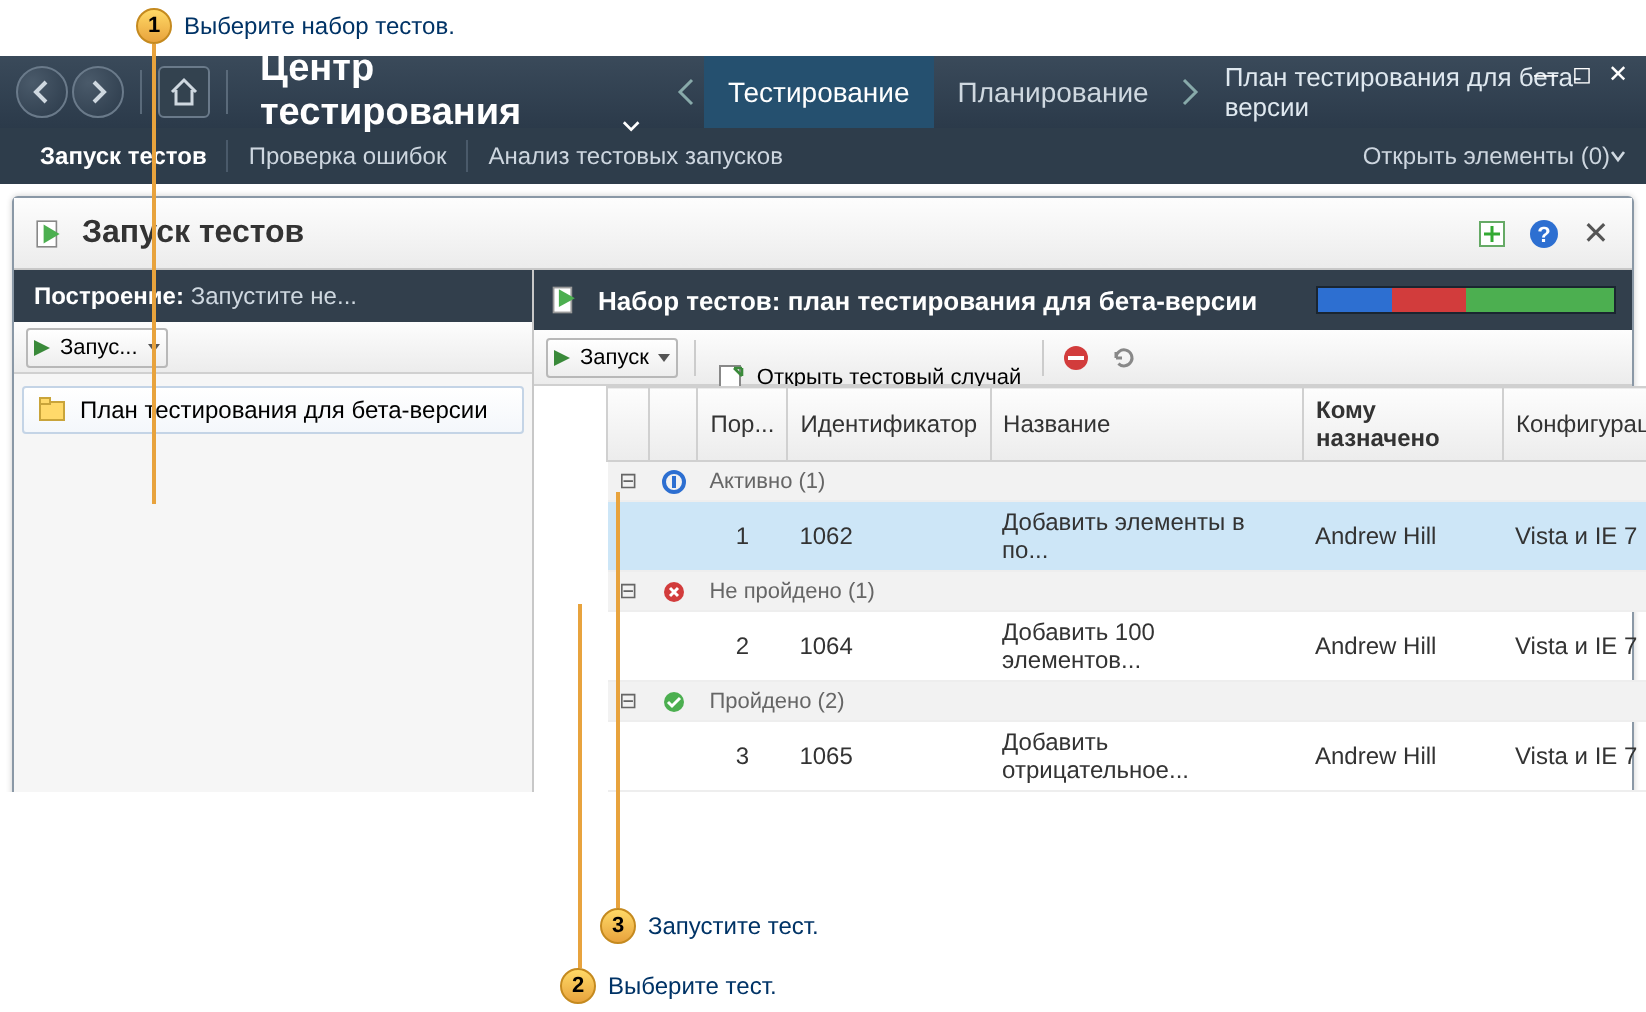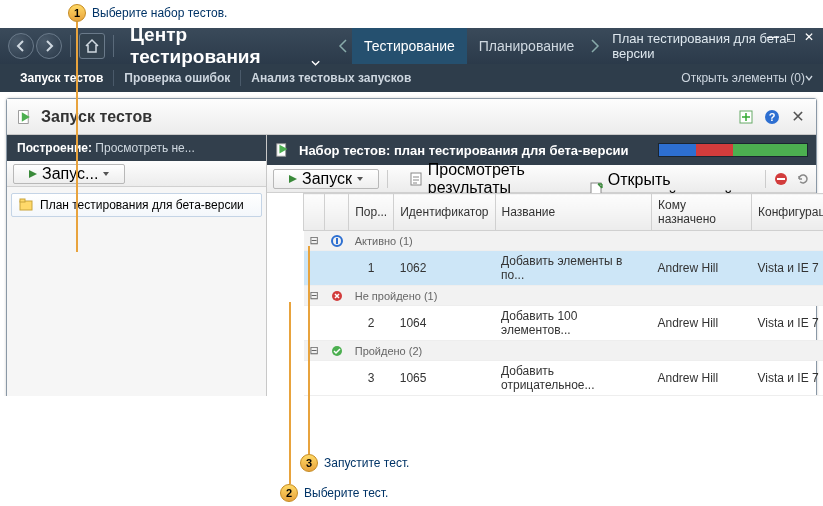--- a/index.html
+++ b/index.html
@@ -20,40 +20,40 @@
   .tabs-main { display: flex; align-items: stretch; margin-left: 14px; height: 36px; }
   .arrow-tab { width: 18px; display:flex; align-items:center; justify-content:center; color:#9ab; }
   .main-tab { padding: 0 12px; display: flex; align-items: center; color: #cfd8e0; font-size: 14px; cursor: pointer; }
   .main-tab.active { background: #25506f; color: #fff; }
   .plan-label { margin-left: 8px; font-size: 13px; color: #dfe8ef; }
   .win-controls { position: absolute; right: 6px; top: 2px; display: flex; gap: 2px; color: #fff; font-size: 12px; }
   .win-controls span { width: 16px; text-align: center; cursor: pointer; }
   
   
   .subbar { background: #2e3d4b; height: 28px; display: flex; align-items: center; padding: 0 10px; color: #cdd6df; font-size: 12px; }
-  .subbar .subtab { padding: 0 10px; height: 28px; display: flex; align-items: center; cursor: pointer; font-weight: bold; }
+  .subbar .subtab { padding: 0 10px; height: 28px; display: flex; align-items: center; cursor: pointer; }
   .subbar .subtab.active { font-weight: 600; color: #fff; }
   .subbar .divider { width: 1px; height: 16px; background: #4a5a6a; }
   .subbar .spacer { flex: 1; }
   .open-items { font-size: 12px; display: flex; align-items: center; gap: 0; }
   
   
   .panel-frame { margin: 6px; border: 1px solid #8a98a6; border-radius: 3px; background: #fff; box-shadow: 0 0 3px rgba(0,0,0,.2); }
   .panel-header { background: linear-gradient(#fdfdfd,#ececec); border-bottom: 1px solid #c8c8c8; height: 36px; display: flex; align-items: center; padding: 0 10px; }
   .panel-header .ph-title { font-size: 16px; font-weight: 600; color: #333; margin-left: 8px; }
   .ph-right { margin-left: auto; display: flex; align-items: center; gap: 10px; }
   .icon16 { width: 16px; height: 16px; display: inline-flex; align-items: center; justify-content: center; }
   
   .panel-dark { background: #323f4c; color: #cfd8e0; height: 26px; display: flex; align-items: center; padding: 0 10px; font-size: 12px; }
   .panel-dark b { color: #fff; font-weight: 600; }
   
   .panel-body { display: flex; background: #fff; min-height: 240px; }
   .left-col { width: 260px; border-right: 1px solid #c8c8c8; background: #f6f6f6; }
   .left-toolbar { background: linear-gradient(#fdfdfd,#ececec); border-bottom: 1px solid #d0d0d0; height: 26px; display: flex; align-items: center; padding: 0 6px; gap: 4px; }
-  .mini-btn { border: 1px solid #b8b8b8; background: linear-gradient(#fff,#eee); border-radius: 2px; height: 20px; padding: 0 14px; display: flex; align-items: center; gap: 4px; cursor: pointer; font-size: 16px; }
+  .mini-btn { border: 1px solid #b8b8b8; background: linear-gradient(#fff,#eee); border-radius: 2px; height: 20px; padding: 0 2px; display: flex; align-items: center; gap: 4px; cursor: pointer; font-size: 11px; }
   .tree { padding: 6px 4px; }
   .tree-item { display: flex; align-items: center; gap: 6px; background: linear-gradient(#fff,#f4f7fb); border: 1px solid #c4d4e6; border-radius: 2px; padding: 3px 6px; cursor: pointer; }
   
   .right-col { flex: 1; display: flex; flex-direction: column; }
   .suite-header { background: #323f4c; height: 30px; display: flex; align-items: center; padding: 0 8px; color: #fff; gap: 8px; }
   .suite-title { font-weight: 600; font-size: 13px; }
   .suite-progress { margin-left: auto; width: 150px; height: 14px; border: 1px solid #1a2530; background: #1a2530; display: flex; }
   .suite-progress .seg { height: 100%; }
   .right-toolbar { background: linear-gradient(#fdfdfd,#ececec); border-bottom: 1px solid #d0d0d0; height: 28px; display: flex; align-items: center; padding: 0 6px; gap: 4px; }
   .tb-sep { width: 1px; height: 18px; background: #ccc; margin: 0 4px; }
@@ -189,21 +189,21 @@
       </span>
       <span class="icon16" style="font-size:16px;color:#555;">✕</span>
     </div>
   </div>
 
   <div class="panel-body">
 
     <div class="left-col">
       <div class="panel-dark">
         <b>Построение:</b>&nbsp;
-        <span>Просмотреть не...</span>
+        <span>Запустите не...</span>
       </div>
       <div class="left-toolbar">
         <div class="mini-btn">
           <svg width="10" height="10" viewBox="0 0 10 10">
                 <path d="M1 1 L9 5 L1 9 Z" fill="#3a8a3a"></path>
               </svg>
           <span>Запус...</span>
           <svg width="8" height="8" viewBox="0 0 8 8">
                 <path d="M1 2 L4 6 L7 2" fill="#555"></path>
               </svg>
@@ -245,29 +245,20 @@
         <div class="mini-btn">
           <svg width="10" height="10" viewBox="0 0 10 10">
                 <path d="M1 1 L9 5 L1 9 Z" fill="#3a8a3a"></path>
               </svg>
           <span>Запуск</span>
           <svg width="8" height="8" viewBox="0 0 8 8">
                 <path d="M1 2 L4 6 L7 2" fill="#555"></path>
               </svg>
         </div>
         <div class="tb-sep"></div>
-        <div class="mini-btn" style="border:none;background:none;">
-          <span class="icon16">
-            <svg width="14" height="14" viewBox="0 0 14 14">
-                  <rect x="1" y="1" width="10" height="12" fill="#fff" stroke="#888"></rect>
-                  <path d="M3 5h6M3 8h6M3 11h4" stroke="#888"></path>
-                </svg>
-          </span>
-          <span>Просмотреть результаты</span>
-        </div>
         <div class="mini-btn" style="border:none;background:none;margin-top:20px;">
           <span class="icon16">
             <svg width="14" height="14" viewBox="0 0 14 14">
                   <rect x="1" y="1" width="10" height="12" fill="#fff" stroke="#888"></rect>
                   <path d="M8 2 L12 6 M12 2h-4M12 2v4" stroke="#3a8a3a" stroke-width="1.3"></path>
                 </svg>
           </span>
           <span>Открыть тестовый случай</span>
         </div>
         <div class="tb-sep"></div>
@@ -285,21 +276,21 @@
       </div>
 
       <table class="grid">
         <thead>
           <tr>
             <th style="width:18px;"></th>
             <th style="width:18px;"></th>
             <th style="width:40px;"><span>Пор...</span></th>
             <th style="width:100px;"><span>Идентификатор</span></th>
             <th><span>Название</span></th>
-            <th style="width:100px;"><span>Кому назначено</span></th>
+            <th style="width:100px;font-weight:bold;"><span>Кому назначено</span></th>
             <th style="width:100px;"><span>Конфигурация</span></th>
           </tr>
         </thead>
         <tbody>
           <tr class="group">
             <td class="expander">⊟</td>
             <td class="status-ico">
                   <svg width="12" height="12">
                     <circle cx="6" cy="6" r="5" fill="none" stroke="#2d6fd1" stroke-width="2"></circle>
                     <rect x="5" y="3" width="2" height="6" fill="#2d6fd1"></rect>

